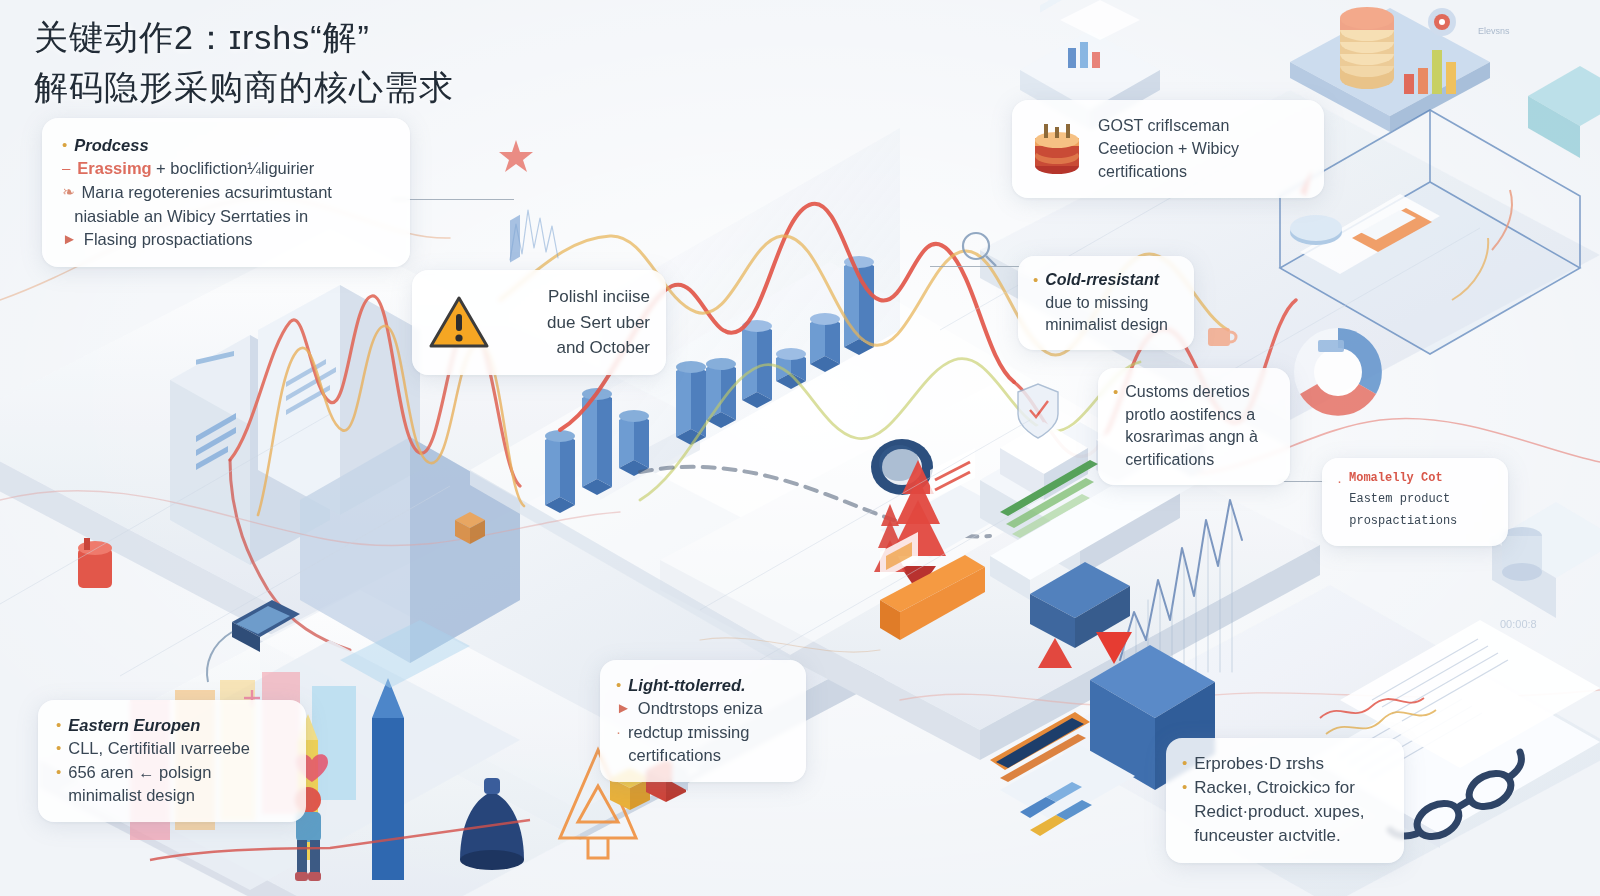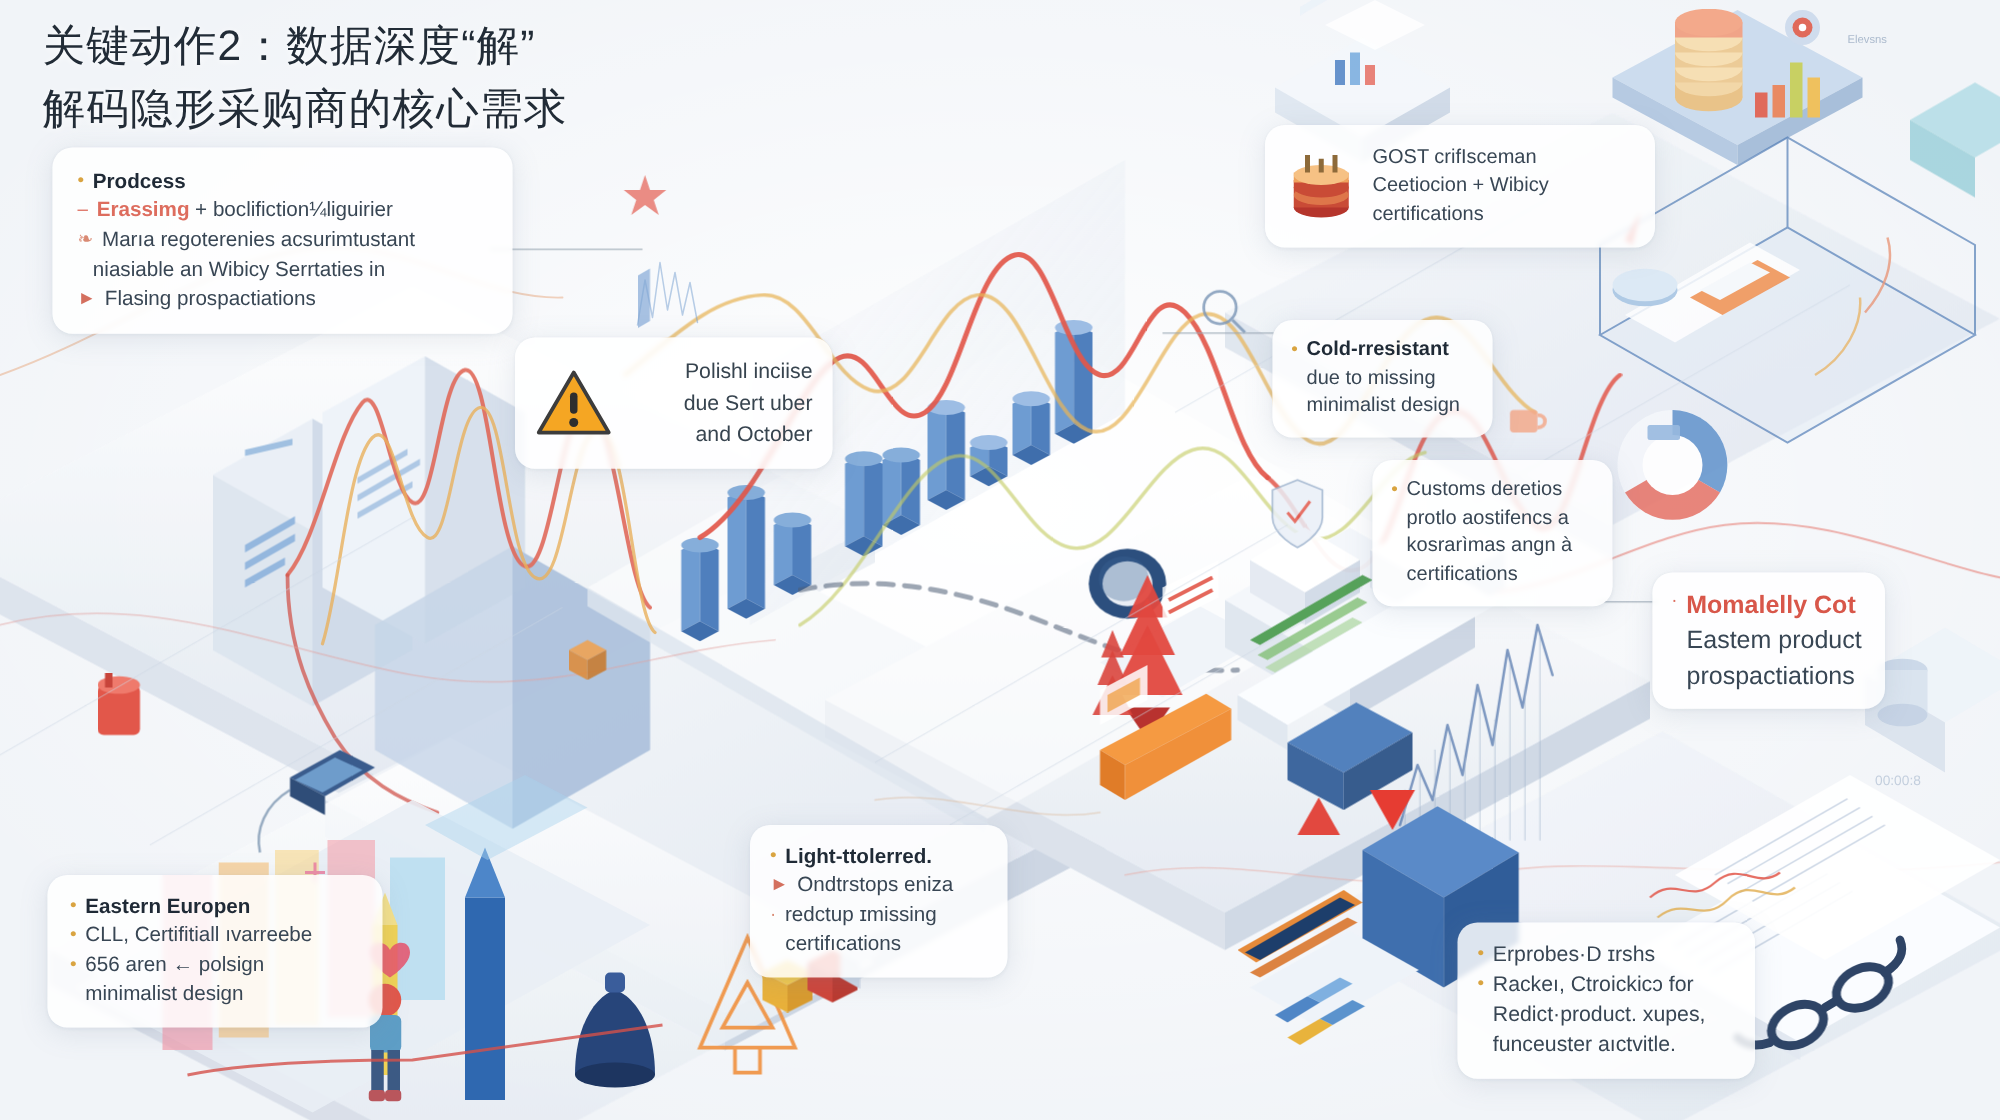--- a/index.html
+++ b/index.html
@@ -31,21 +31,21 @@
     padding:16px 20px;
   }
   .card ul { list-style:none; }
   .card li { display:flex; align-items:flex-start; gap:7px; line-height:1.42; }
   .bullet { flex:0 0 auto; line-height:1.42; font-size:15px; }
   .b-dot { color:#d9a441; }
   .b-dash { color:#dd6d5e; }
   .b-tri { color:#d98a73; }
   .b-arrow { color:#d4705f; }
   .txt { color:#384654; font-size:17px; }
-  .txt.bold { font-weight:bold; color:#1f2a36; }
+  .txt.bold { font-weight:bold; color:#1f2a36;font-style:italic; }
   .txt.red { color:#dd6d5e; font-weight:bold; }
   .txt.redbold { color:#d8574a; font-weight:bold; }
 
   
   #card-process { left:42px; top:118px; width:368px; }
   #card-process .txt { font-size:16.5px; }
 
   #card-warning { left:412px; top:270px; width:254px; padding:14px 16px;
                   display:flex; align-items:center; gap:10px; }
   #card-warning .warn-text { text-align:right; flex:1; }
@@ -55,21 +55,21 @@
                display:flex; align-items:center; gap:12px; }
   #card-gost .gost-text div { color:#384654; font-size:16px; line-height:1.45; }
 
   #card-cold { left:1018px; top:256px; width:176px; padding:13px 15px; }
   #card-cold .txt { font-size:16px; }
 
   #card-customs { left:1098px; top:368px; width:192px; padding:13px 15px; }
   #card-customs .txt { font-size:16px; }
 
   #card-monthly { left:1322px; top:458px; width:186px; padding:12px 15px; }
-  #card-monthly .txt { font-size:20px; }
+  #card-monthly .txt { font-size:12px;font-family:Liberation Mono, monospace; }
 
   #card-eastern { left:38px; top:700px; width:268px; padding:14px 18px; }
   #card-eastern .txt { font-size:16.5px; }
 
   #card-light { left:600px; top:660px; width:206px; padding:14px 16px; }
   #card-light .txt { font-size:16.5px; }
 
   #card-erprobes { left:1166px; top:738px; width:238px; padding:14px 16px; }
   #card-erprobes .txt { font-size:17px; }
 
@@ -602,21 +602,21 @@
       <path d="M0,604 L330,414"></path>
         <path d="M120,676 L450,486"></path>
       <path d="M700,610 L1030,420"></path>
         <path d="M760,660 L1090,470"></path>
       <path d="M1180,400 L1480,228"></path>
         <path d="M940,330 L1240,158"></path>
     </g>
   </svg>
 
   <div class="title-block">
-    <div class="title-line">关键动作2：数据深度“解”</div>
+    <div class="title-line">关键动作2：ɪrshs“解”</div>
     <div class="title-line">解码隐形采购商的核心需求</div>
   </div>
 
   <div class="leader" id="lead-1"></div>
   <div class="leader" id="lead-2"></div>
   <div class="leader" id="lead-3"></div>
 
   <div class="card" id="card-process">
     <ul>
       <li>

